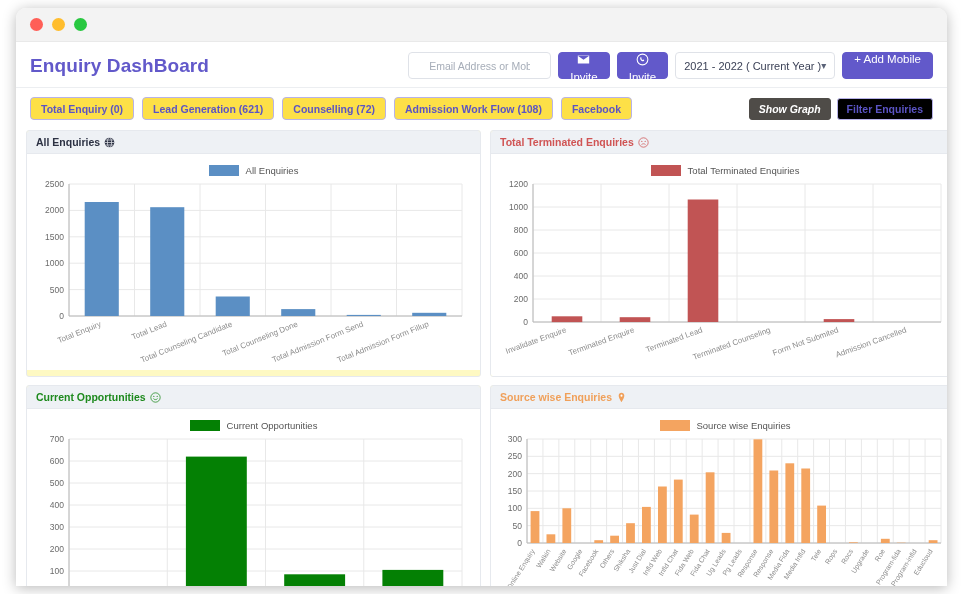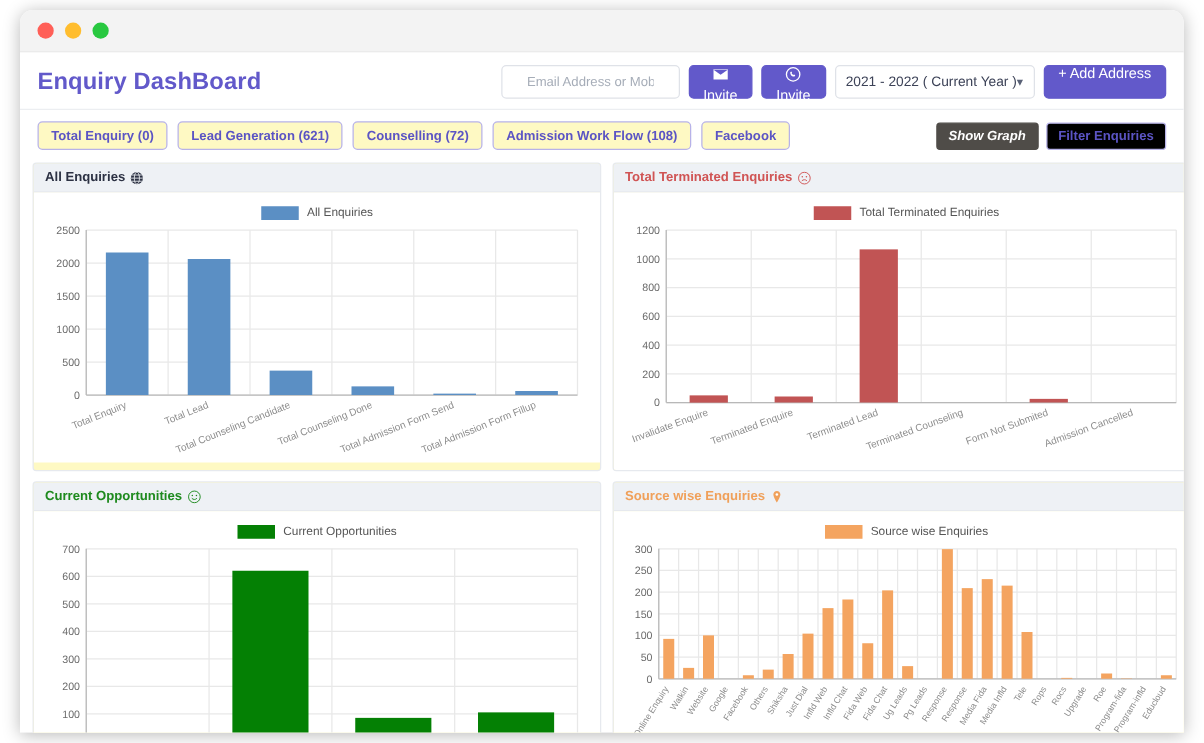--- a/index.html
+++ b/index.html
@@ -77,21 +77,21 @@
   #year-select .chev { margin-left: auto; color: #5a6277; font-size: 10px; }
 
   
   #tabbar {
     display: flex; align-items: center;
     padding: 9px 14px 10px 14px;
     gap: 8px;
   }
   .tab-pill {
     border: 1px solid #b7b2e8; border-radius: 4px;
-    background: #fef9c3; color: #5b54c4;
+    background: #fde047; color: #5b54c4;
     font-size: 10.5px; font-weight: bold;
     height: 23px; padding: 0 10px;
     display: flex; align-items: center;
     cursor: pointer; white-space: nowrap;
   }
   #tabbar-right { margin-left: auto; display: flex; gap: 6px; }
   .act-btn {
     border: 1px solid #b7b2e8; border-radius: 3px;
     background: #000000; color: #5b54c4;
     font-size: 10.5px; font-weight: bold;
@@ -184,21 +184,21 @@
           </span>
           <span>Invite</span>
         </div>
 
         <div id="year-select">
           <span>2021 - 2022 ( Current Year )</span>
           <span class="chev">▾</span>
         </div>
 
         <div class="btn-purple">
-          <span>+ Add Address</span>
+          <span>+ Add Mobile</span>
         </div>
       </div>
     </div>
 
     <div id="tabbar">
       <div class="tab-pill">
           <span>Total Enquiry (0)</span>
         </div>
       <div class="tab-pill">
           <span>Lead Generation (621)</span>

